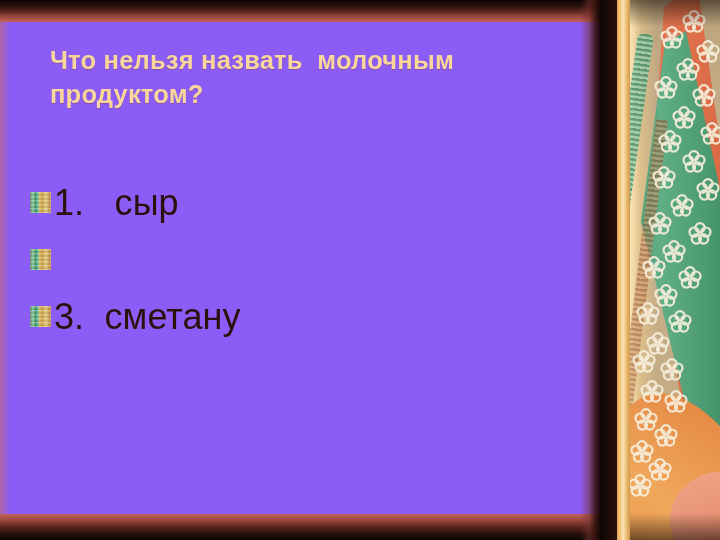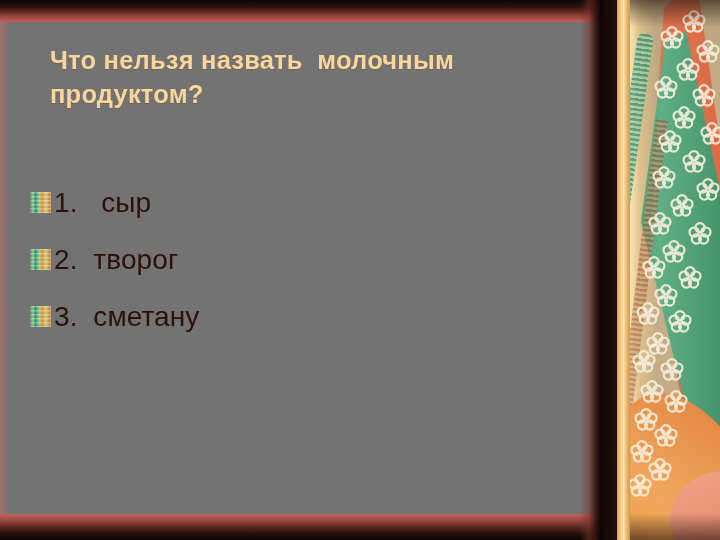--- a/index.html
+++ b/index.html
@@ -15,21 +15,21 @@
     background: #C2625C;
     font-family: "Liberation Sans", sans-serif;
   }
 
   
   #content-area {
     position: absolute;
     left: 0; top: 0;
     width: 602px;
     height: 540px;
-    background: #737373;
+    background: #8b5cf6;
     overflow: hidden;
   }
   
   .edge-top {
     position: absolute; left: 0; top: 0; width: 602px; height: 22px;
     background: linear-gradient(to bottom,
       #0b0504 0%, #2a100c 28%, #5e2620 52%, #96453d 74%, #C2625C 100%);
     pointer-events: none;
   }
   .edge-bottom {
@@ -108,21 +108,21 @@
   }
   .bullet .edgefade {
     position: absolute;
     inset: 0;
     background: linear-gradient(to right,
       rgba(194,98,92,0.35) 0%, rgba(194,98,92,0) 14%,
       rgba(194,98,92,0) 86%, rgba(194,98,92,0.30) 100%);
   }
   .item-text {
     color: #2B1109;
-    font-size: 28px;
+    font-size: 36px;
     line-height: 40px;
     white-space: pre;
     letter-spacing: 0.1px;
   }
 
   
   #decor {
     position: absolute;
     left: 602px;
     top: 0;
@@ -257,21 +257,20 @@
             <span class="edgefade"></span>
         </span>
         <span class="item-text">1.   сыр</span>
       </div>
 
       <div class="list-item">
         <span class="bullet">
           <span class="wave"></span>
             <span class="edgefade"></span>
         </span>
-        <span class="item-text">2.  творог</span>
       </div>
 
       <div class="list-item">
         <span class="bullet">
           <span class="wave"></span>
             <span class="edgefade"></span>
         </span>
         <span class="item-text">3.  сметану</span>
       </div>
 

